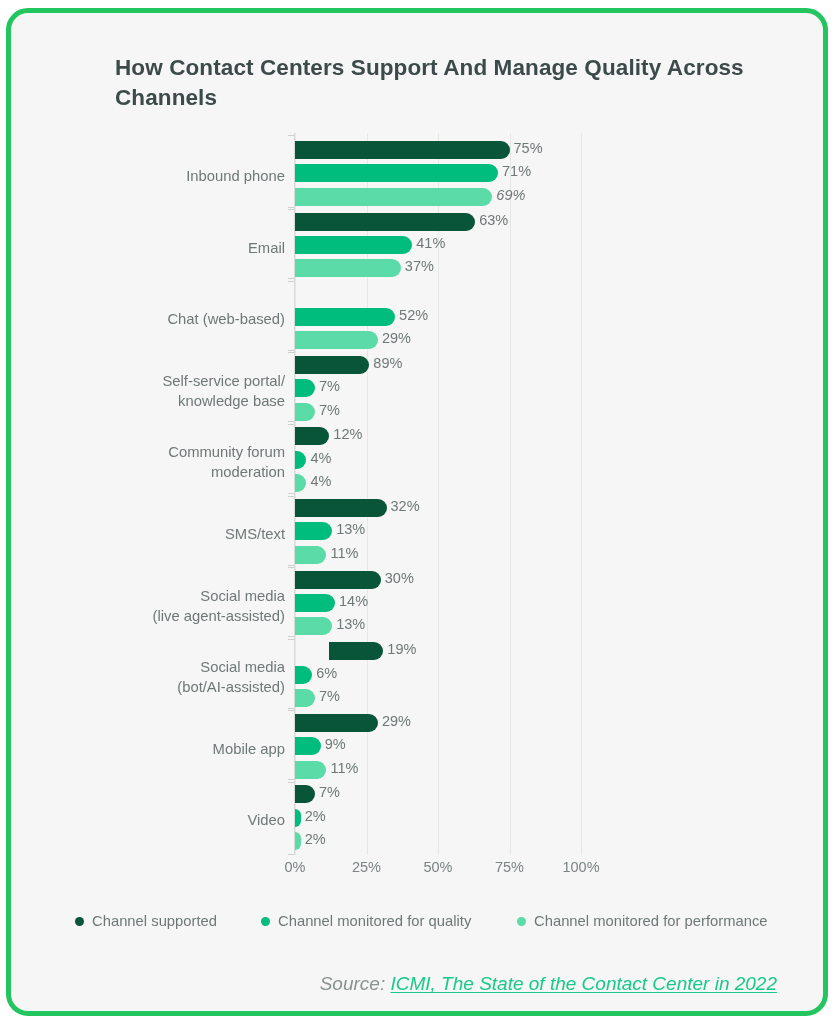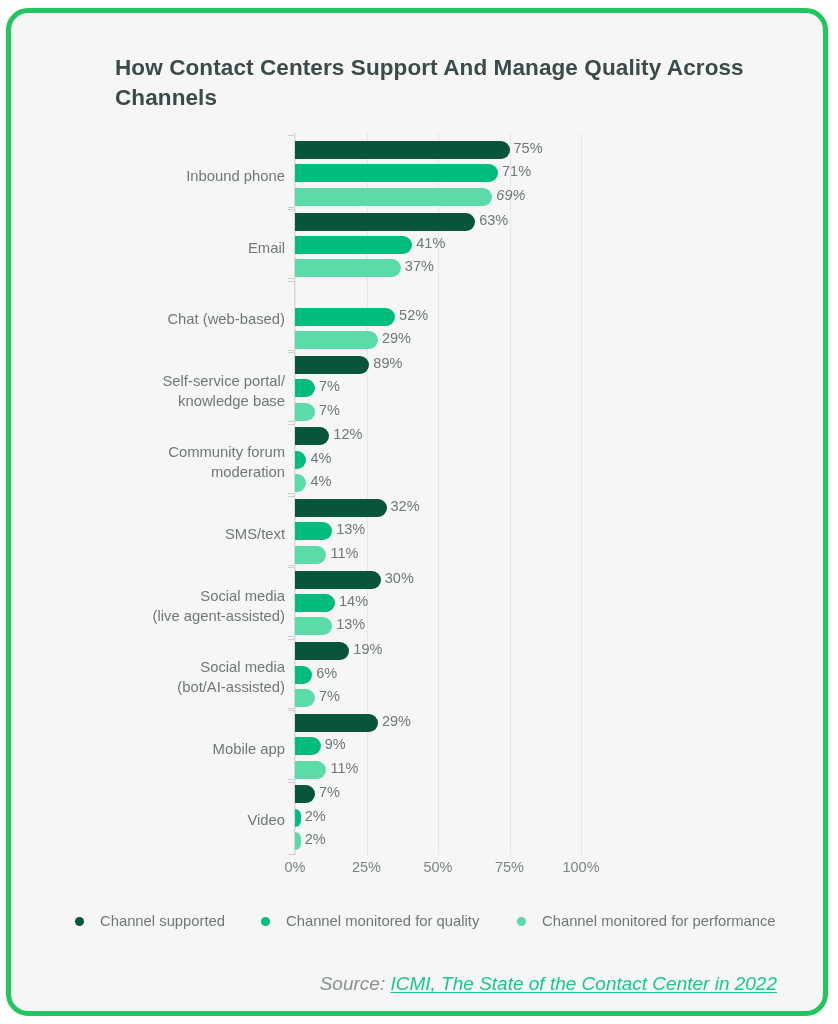--- a/index.html
+++ b/index.html
@@ -121,21 +121,21 @@
     top: 900px;
     width: 822px;
     height: 28px;
   }
 
   .legend-item {
     position: absolute;
     top: 0;
     display: flex;
     align-items: center;
-    gap: 16px;
+    gap: 8px;
     white-space: nowrap;
   }
 
   .legend-dot {
     width: 9px;
     height: 9px;
     border-radius: 50%;
     flex: 0 0 auto;
   }
 
@@ -304,21 +304,21 @@
             <div class="bar-value" style="left: 44.04px;">14%</div>
           </div>
           <div class="bar-row" style="top: 46.8px; width: 286px;">
             <div class="bar s2" style="width: 37.18px; background: rgb(90, 219, 168);"></div>
             <div class="bar-value" style="left: 41.18px;">13%</div>
           </div>
         </div>
         <div class="group" style="top: 629.2px; height: 70.2px;">
           <div class="cat-label" style="top: 16.1px;">Social media
 (bot/AI-assisted)</div>
-          <div class="bar-row" style="top: 0px; width: 286px;">
+          <div class="bar-row" style="top: 0px; width: 286px; margin-left: 34px;">
             <div class="bar s0" style="width: 54.34px; background: rgb(8, 85, 58);"></div>
             <div class="bar-value" style="left: 58.34px;">19%</div>
           </div>
           <div class="bar-row" style="top: 23.4px; width: 286px;">
             <div class="bar s1" style="width: 17.16px; background: rgb(0, 189, 126);"></div>
             <div class="bar-value" style="left: 21.16px;">6%</div>
           </div>
           <div class="bar-row" style="top: 46.8px; width: 286px;">
             <div class="bar s2" style="width: 20.02px; background: rgb(90, 219, 168);"></div>
             <div class="bar-value" style="left: 24.02px;">7%</div>

